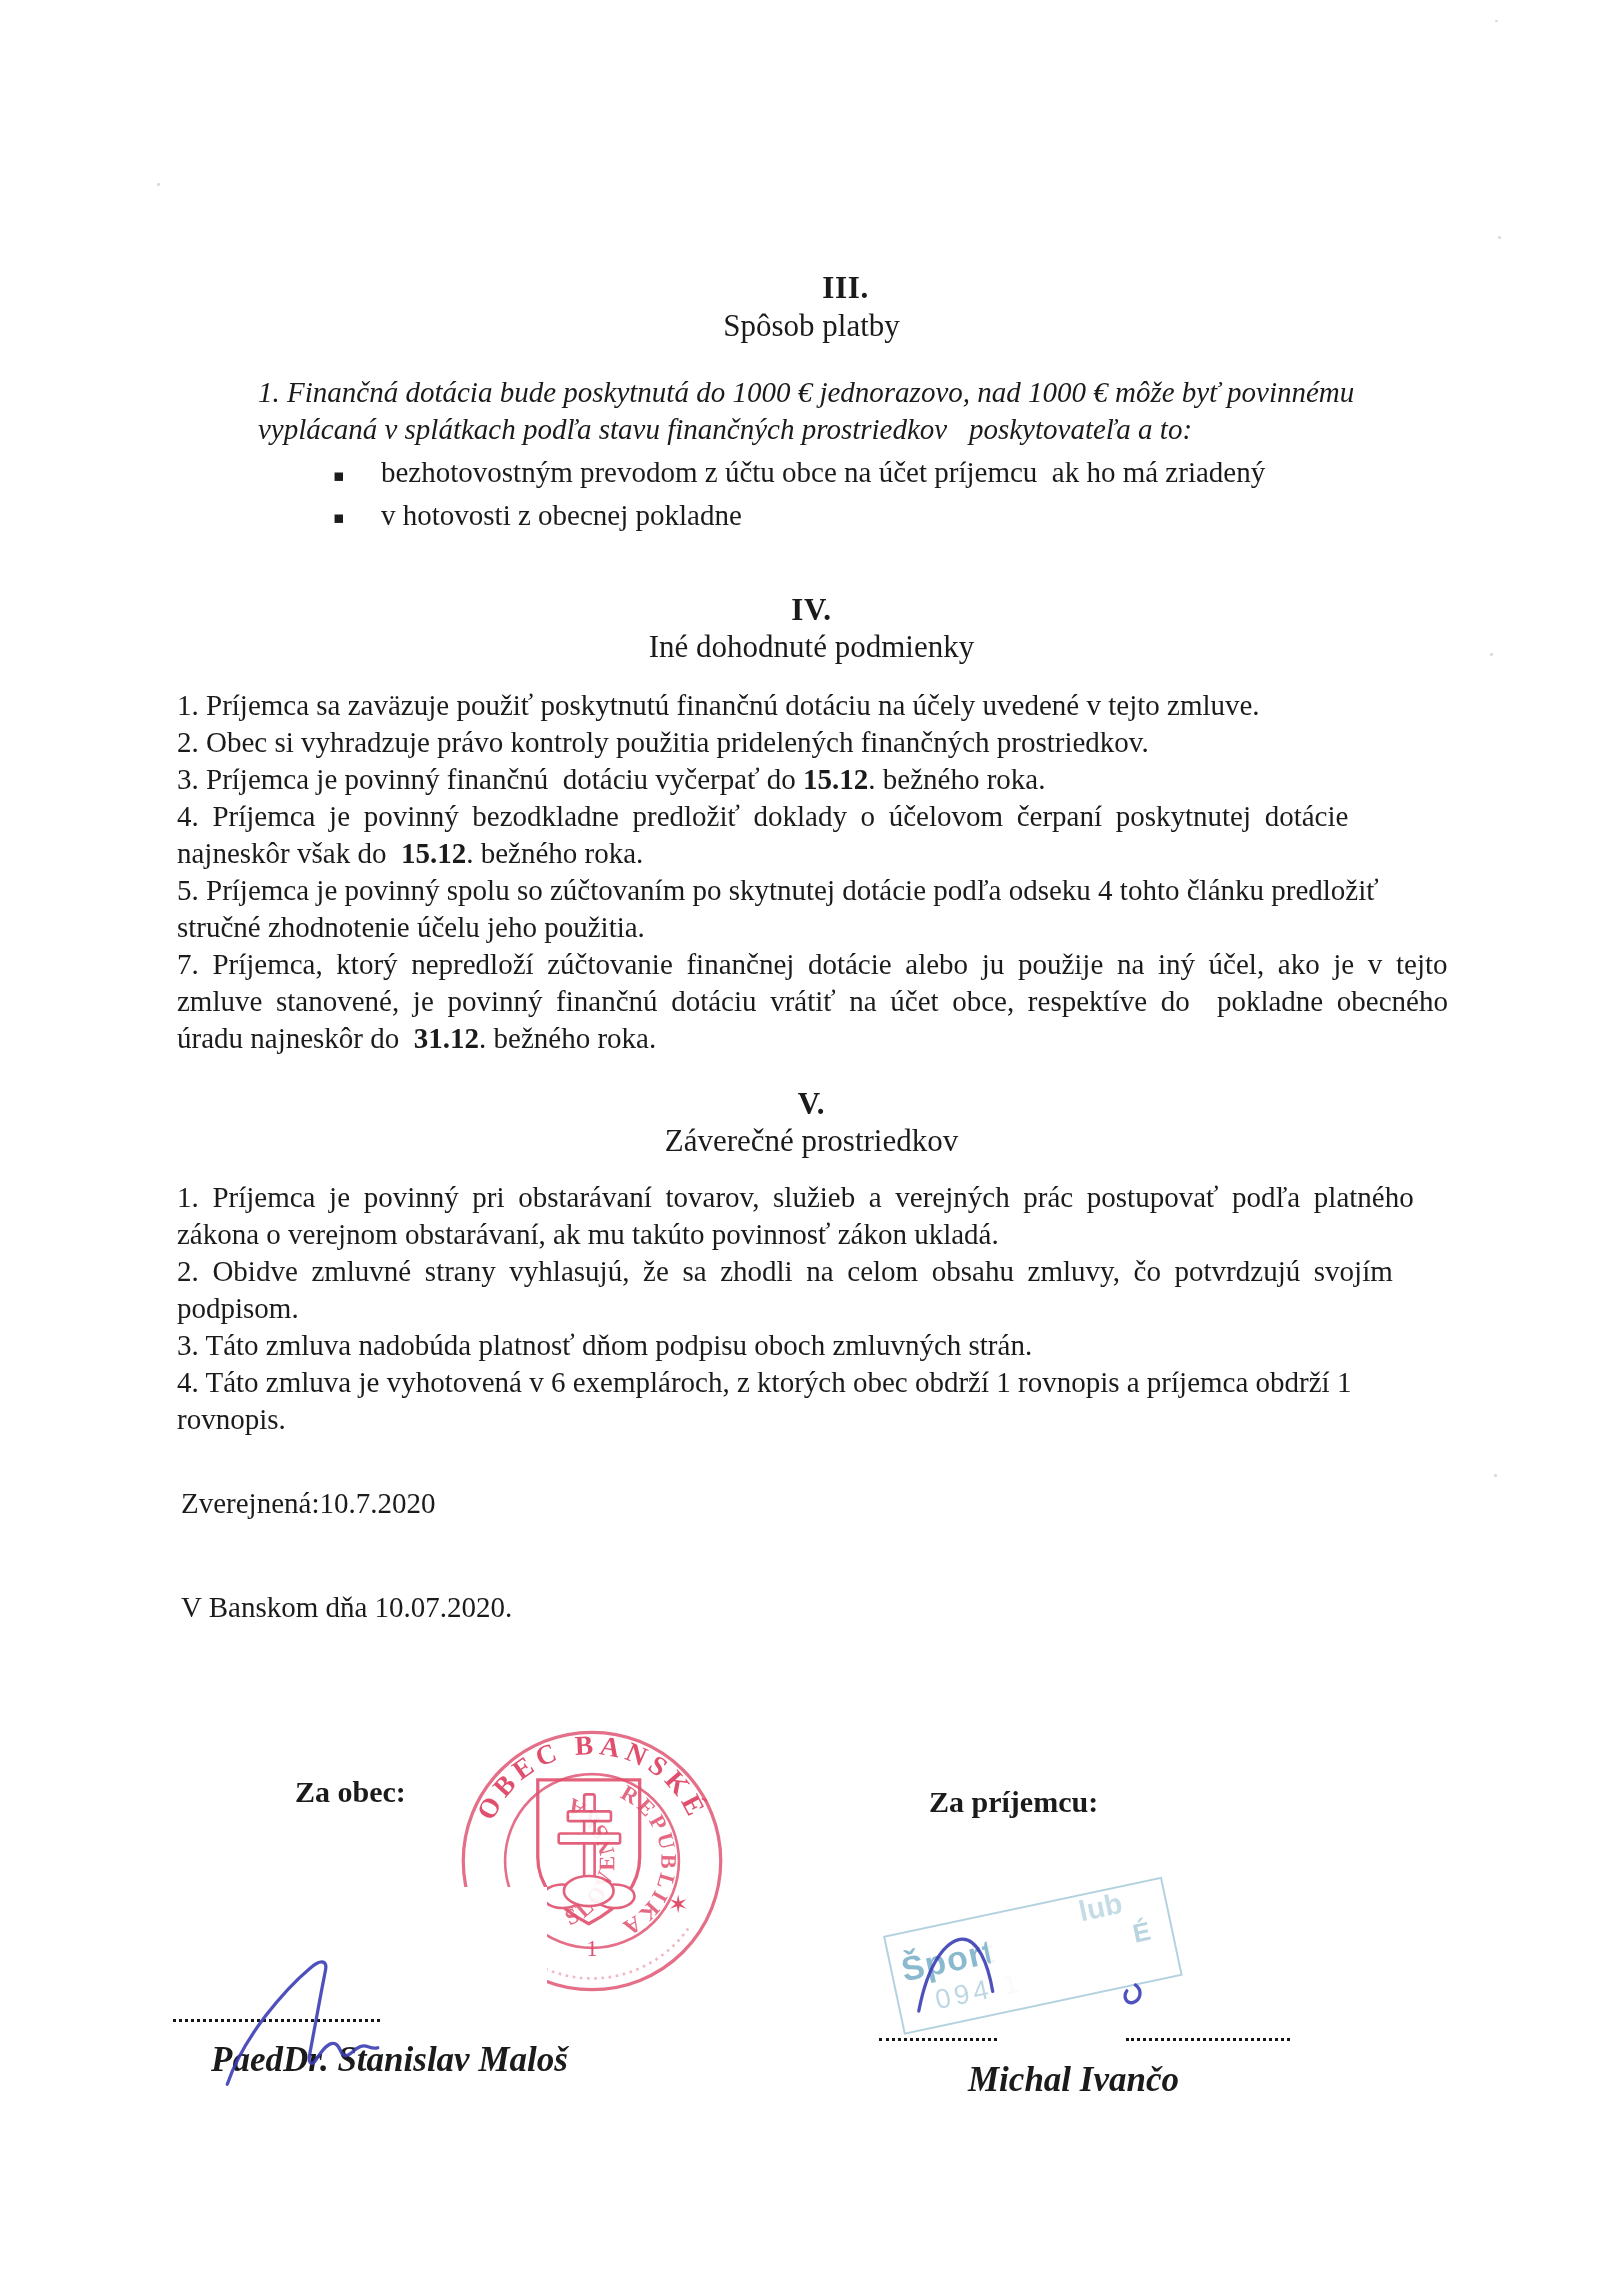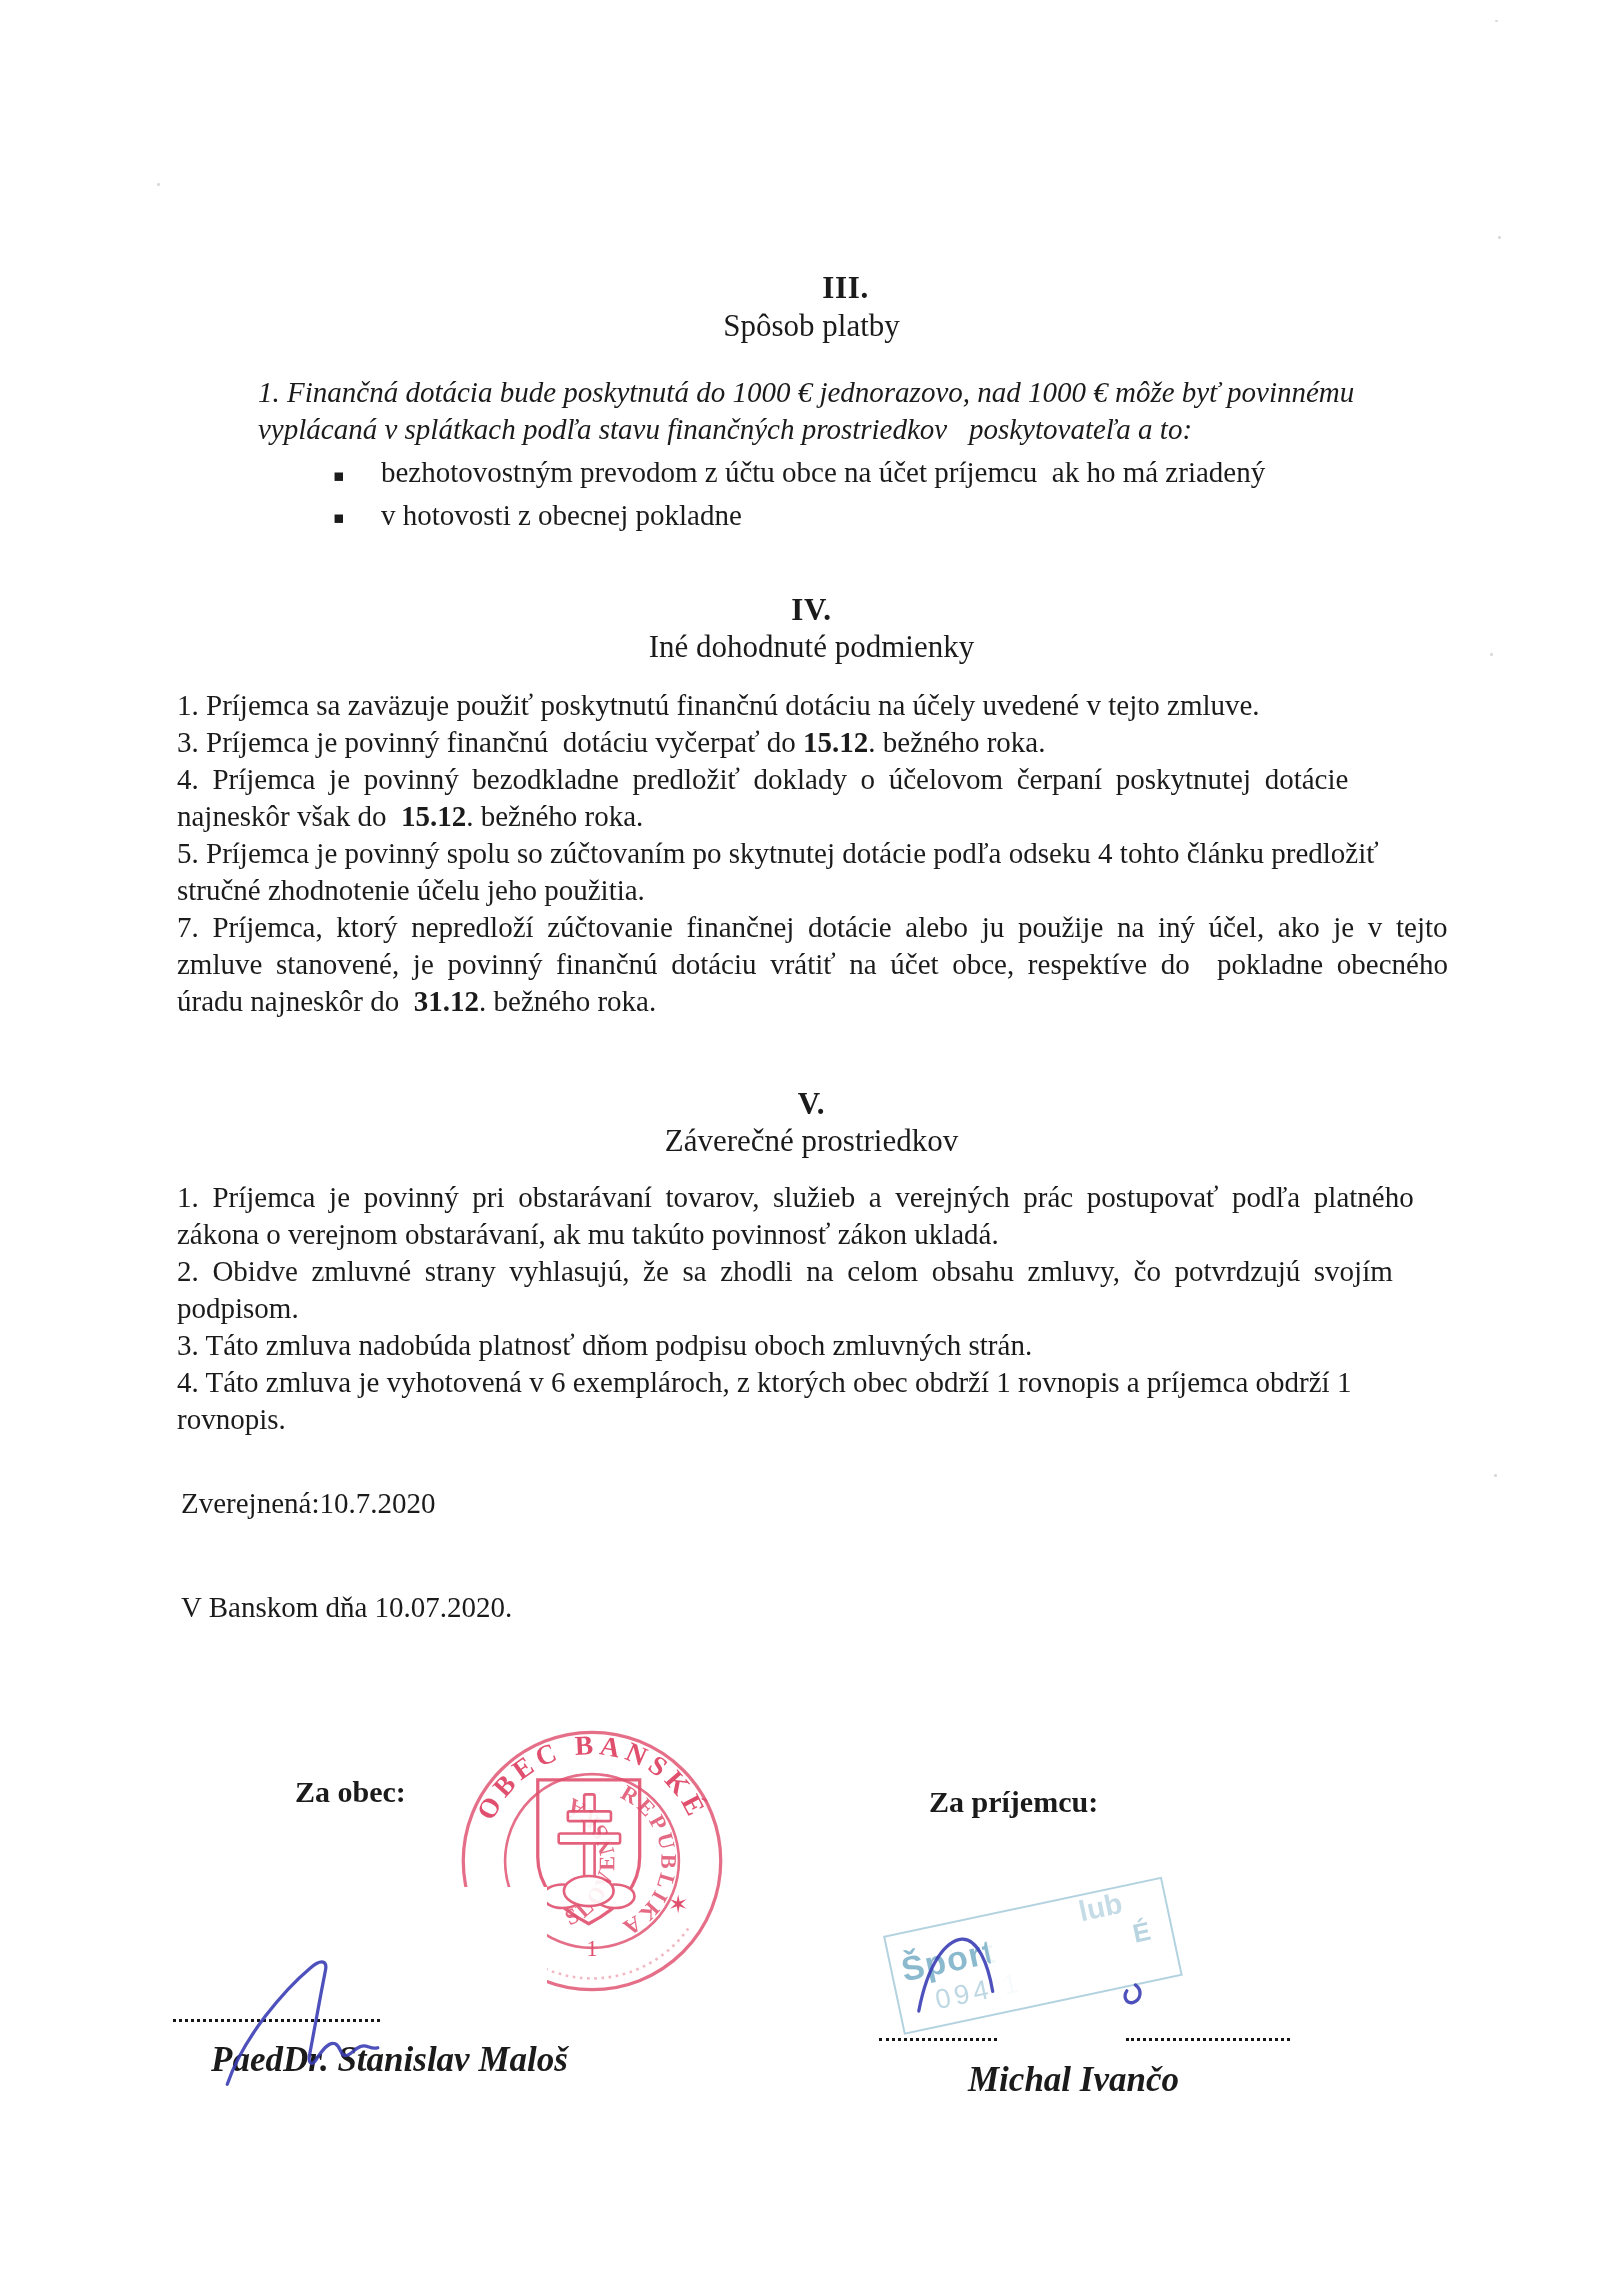--- a/index.html
+++ b/index.html
@@ -56,20 +56,21 @@
     </div>
   <div class="abs body-block bullets" style="left:333px;top:452px;width:1178px;">
       <div class="tline"><span class="bullet-marker">▪</span><span>bezhotovostným prevodom z účtu obce na účet príjemcu  ak ho má zriadený</span></div>
       <div class="tline"><span class="bullet-marker">▪</span><span>v hotovosti z obecnej pokladne</span></div>
     </div>
 
   <div class="abs centered h-num" style="top:592px;">IV.</div>
   <div class="abs centered h-title" style="top:629px;">Iné dohodnuté podmienky</div>
   <div class="abs body-block" style="left:177px;top:687px;width:1309px;">
       <div class="tline"><span>1. Príjemca sa zaväzuje použiť poskytnutú finančnú dotáciu na účely uvedené v tejto zmluve.</span></div>
+      <div class="tline"><span>2. Obec si vyhradzuje právo kontroly použitia pridelených finančných prostriedkov.</span></div>
       <div class="tline"><span>3. Príjemca je povinný finančnú  dotáciu vyčerpať do </span><span class="bseg">15.12</span><span>. bežného roka.</span></div>
       <div class="tline wide"><span>4. Príjemca je povinný bezodkladne predložiť doklady o účelovom čerpaní poskytnutej dotácie</span></div>
       <div class="tline"><span>najneskôr však do  </span><span class="bseg">15.12</span><span>. bežného roka.</span></div>
       <div class="tline"><span>5. Príjemca je povinný spolu so zúčtovaním po skytnutej dotácie podľa odseku 4 tohto článku predložiť</span></div>
       <div class="tline"><span>stručné zhodnotenie účelu jeho použitia.</span></div>
       <div class="tline wide"><span>7. Príjemca, ktorý nepredloží zúčtovanie finančnej dotácie alebo ju použije na iný účel, ako je v tejto</span></div>
       <div class="tline wide"><span>zmluve stanovené, je povinný finančnú dotáciu vrátiť na účet obce, respektíve do  pokladne obecného</span></div>
       <div class="tline"><span>úradu najneskôr do  </span><span class="bseg">31.12</span><span>. bežného roka.</span></div>
     </div>
 

